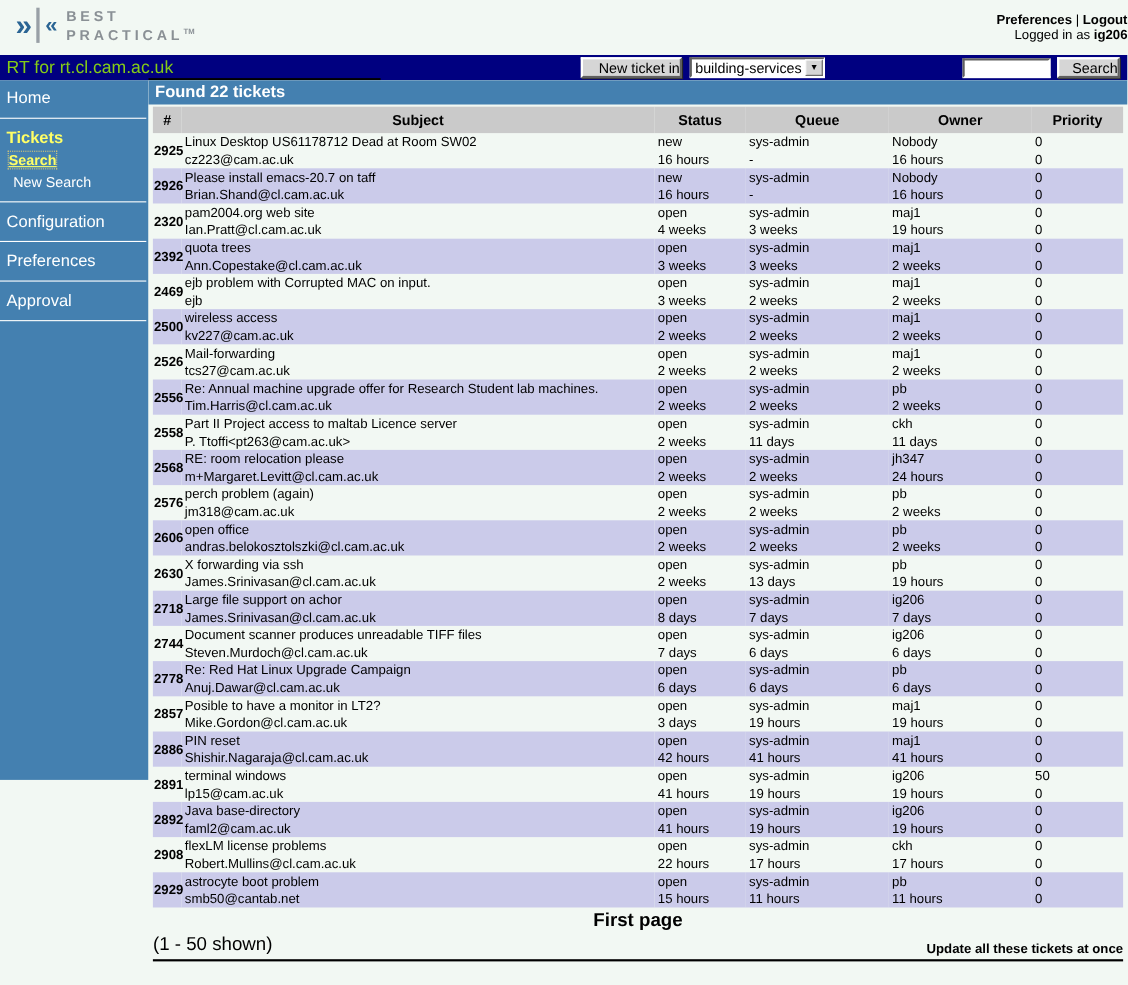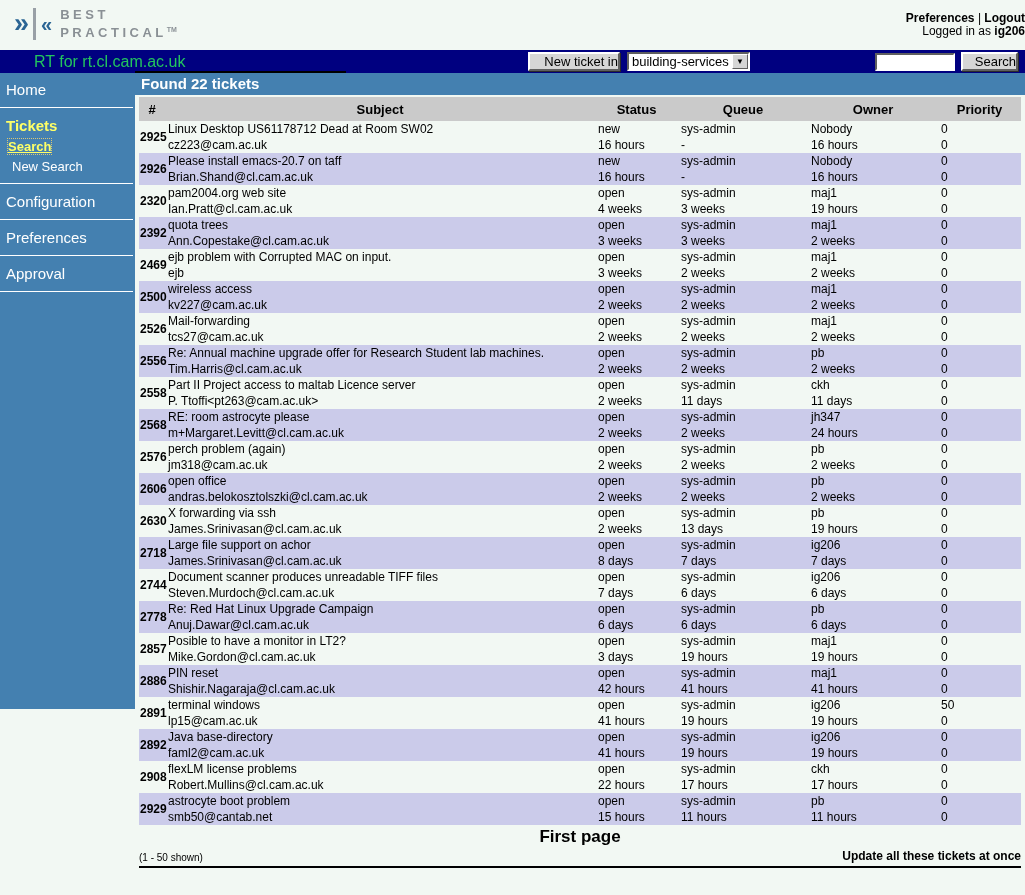--- a/index.html
+++ b/index.html
@@ -18,21 +18,21 @@
   .logo-bar { width:3px; height:32px; background:#99a0a6; margin:0 5px 0 4px; }
   .logo-text { margin-left:8px; color:#8a9095; font-weight:bold; font-size:13px; letter-spacing:3.5px; line-height:15px; }
   .logo-tm { font-size:7px; letter-spacing:0; vertical-align:super; }
   .user-box { position:absolute; right:0; top:12px; text-align:right; font-size:12px; color:#000; line-height:13px; }
   .user-links { font-weight:bold; }
   .user-links .sep { font-weight:normal; }
   .user-name { font-weight:bold; }
   a.plain { color:#000; text-decoration:none; }
   
   .navy-bar { position:absolute; left:0; top:50px; width:1025px; height:23px; background:#000080; }
-  .rt-title { position:absolute; left:6px; top:3px; color:#22c55e; font-size:16px;margin-left:28px; }
+  .rt-title { position:absolute; left:6px; top:3px; color:#84cc16; font-size:16px; }
   .black-underline { position:absolute; left:135px; top:71px; width:211px; height:2px; background:#000; }
   .btn98 {
     background:#d6d6d6; color:#000; font-size:13px;
     border:2px solid; border-color:#ffffff #5f5f5f #5f5f5f #ffffff;
     box-shadow:1px 1px 0 #2a2a2a; text-align:right; line-height:15px;
     font-family:"Liberation Sans", sans-serif;
   }
   .new-ticket-btn { position:absolute; left:528px; top:2px; width:92px; height:19px; padding-top:0; }
   .fake-select { position:absolute; left:627px; top:2px; width:123px; height:19px; background:#fff;
     border:2px solid; border-color:#5f5f5f #ffffff #ffffff #5f5f5f; display:flex; align-items:center; }
@@ -61,21 +61,21 @@
   table.tickets thead td.req-hdr { color:#3b6ea5; }
   table.tickets tbody tr.odd  { background:#cbcbea;border-radius:15px; }
   table.tickets tbody tr.even { background:transparent; }
   table.tickets tbody td { vertical-align:top; padding:0; }
   td.c-id { vertical-align:middle !important; font-weight:bold; font-size:12px; padding-left:1px !important; }
   .line { height:16px; line-height:16px; font-size:12px; white-space:nowrap; overflow:hidden; padding-left:3px; }
   .subj { font-weight:normal; }
   
   .first-page { text-align:center; font-weight:bold; font-size:17px; margin-top:2px; color:#000; }
   .footer-row { display:flex; justify-content:space-between; align-items:flex-end; margin:2px 4px 0 4px; }
-  .shown { font-size:10px; }
+  .shown { font-size:17px; }
   .update-all { font-size:12px; font-weight:bold; }
   .footer-line { border-top:2px solid #000; margin:3px 4px 0 4px; }
 </style>
 </head>
 <body>
 
 <div class="top-header">
   <div class="logo">
     <span class="chev-left">»</span>
     <span class="logo-bar"></span>
@@ -349,21 +349,21 @@
       <div class="line">11 days</div>
     </td>
     <td>
       <div class="line">0</div>
       <div class="line">0</div>
     </td>
   </tr>
           <tr class="odd">
     <td class="c-id">2568</td>
     <td>
-      <div class="line subj">RE: room astrocyte please</div>
+      <div class="line subj">RE: room relocation please</div>
       <div class="line">m+Margaret.Levitt@cl.cam.ac.uk</div>
     </td>
     <td>
       <div class="line">open</div>
       <div class="line">2 weeks</div>
     </td>
     <td>
       <div class="line">sys-admin</div>
       <div class="line">2 weeks</div>
     </td>

